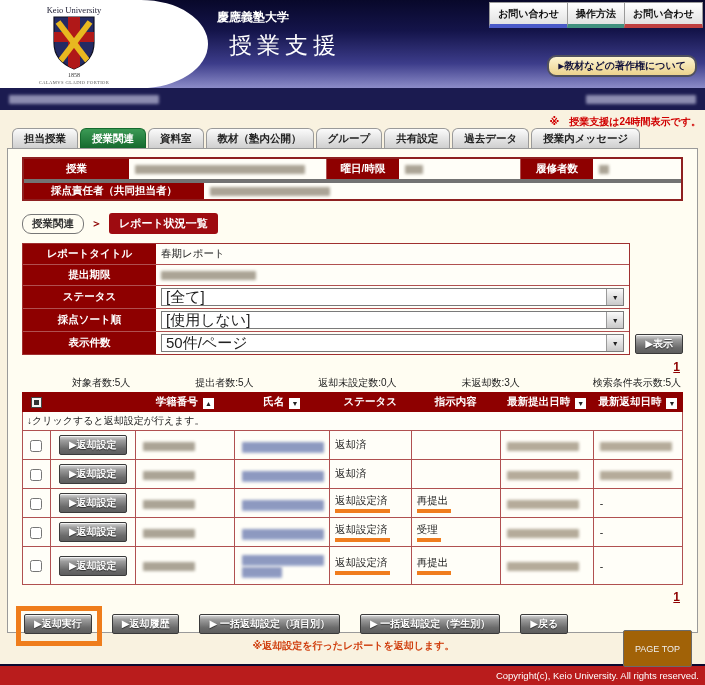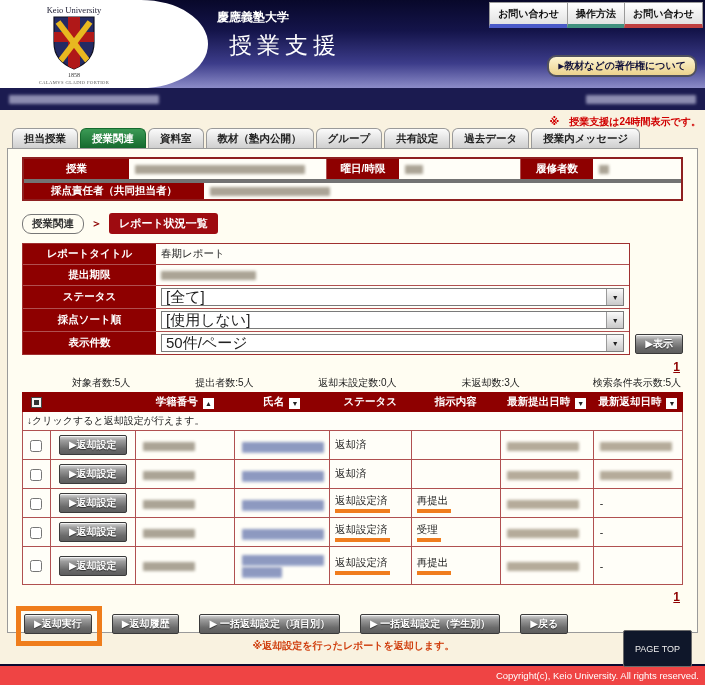--- a/index.html
+++ b/index.html
@@ -108,24 +108,24 @@
   .sort-box{display:inline-block;width:11px;height:11px;background:#fff;color:#222;font-size:7px;line-height:11px;
             text-align:center;margin-left:5px;vertical-align:-1px;cursor:pointer;}
   .ou{display:inline-block;border-bottom:4px solid #f07d1e;padding:0 3px 1px 0;}
   .name2{display:flex;flex-direction:column;gap:3px;}
 
   
   .actions{position:relative;display:flex;gap:20px;align-items:center;margin-top:10px;padding-left:2px;}
   .annot-box{position:absolute;left:-6px;top:-8px;width:86px;height:40px;border:5px solid #ef7d1c;pointer-events:none;z-index:3;}
   .action-note{margin-top:5px;font-size:10px;color:#d04010;font-weight:bold;padding-left:2px;text-align:center;}
 
-  .pagetop{position:absolute;right:13px;bottom:18px;width:69px;height:37px;background:#0f172a;
+  .pagetop{position:absolute;right:13px;bottom:18px;width:69px;height:37px;background:#a16207;
            border:1px solid #6b6b6b;border-radius:2px;color:#efefef;font-size:9px;
            display:flex;align-items:center;justify-content:center;z-index:6;cursor:pointer;font-family:inherit;}
-  .footer{position:absolute;bottom:0;left:0;width:100%;height:21px;background:#ef4444;border-top:2px solid #0a0a30;
+  .footer{position:absolute;bottom:0;left:0;width:100%;height:21px;background:#b91c1c;border-top:2px solid #0a0a30;
           color:#fff;font-size:9.5px;text-align:right;line-height:19px;padding-right:6px;}
 </style>
 </head>
 <body>
 
 <div class="page">
 
   <div class="hdr">
     <div class="logo-blob">
       <svg class="emblem" width="96" height="82" viewBox="0 0 96 82">

